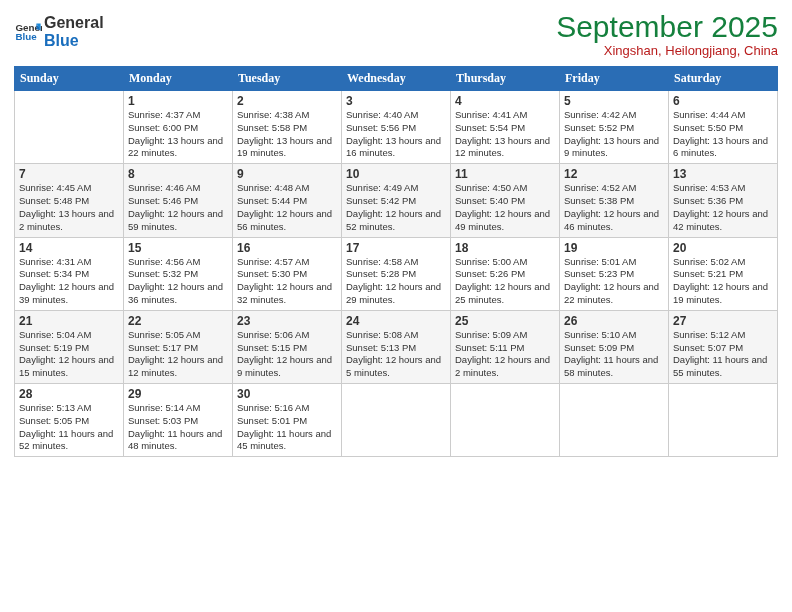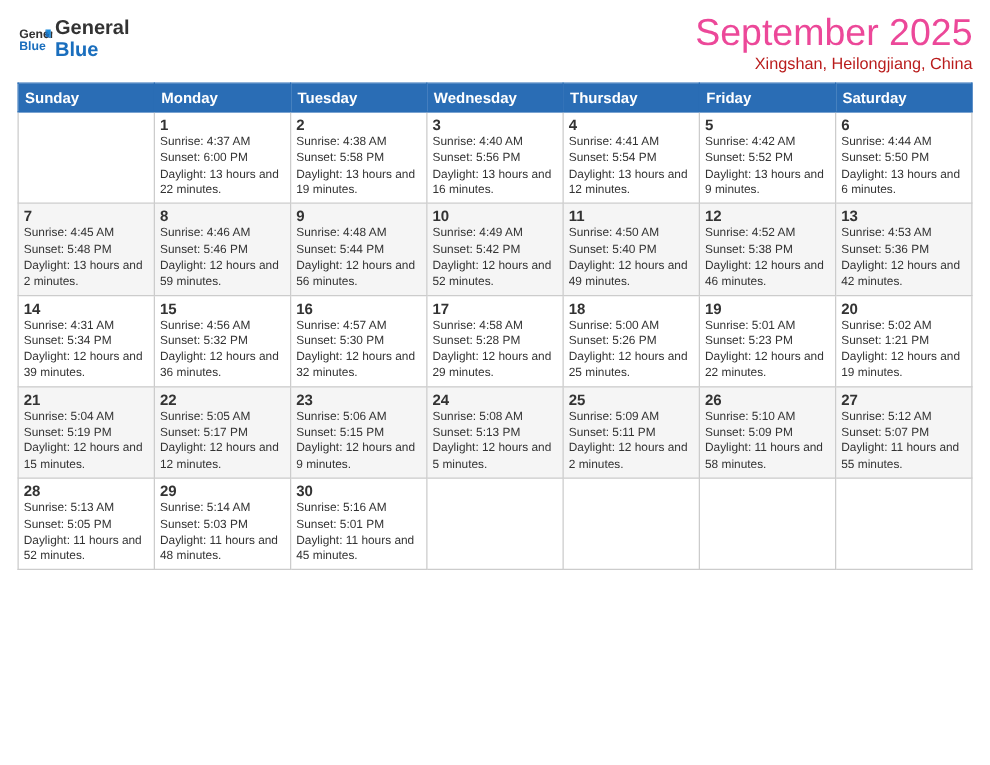--- a/index.html
+++ b/index.html
@@ -32,40 +32,41 @@
       width: 28px;
       height: 28px;
       margin-right: 2px;
     }
     .title-block {
       text-align: right;
     }
     .month-title {
       font-size: 30px;
       font-weight: normal;
-      color: #ec4899;
+      color: #15803d;
       line-height: 1.1;
     }
     .subtitle {
       font-size: 13px;
       color: #b91c1c;
     }
     .calendar {
       width: 100%;
       border-collapse: collapse;
       border: 1px solid #ccc;
     }
     .calendar th {
       background-color: #2a6db5;
       color: #fff;
       text-align: left;
       padding: 4px 5px;
       font-size: 12px;
       font-weight: bold;
       border: 1px solid #2a6db5;
+      font-family: Liberation Serif, serif;
     }
     .calendar td {
       vertical-align: top;
       border: 1px solid #ccc;
       padding: 3px 4px;
       width: 108px;
       min-height: 70px;
       height: 70px;
     }
     .day-number {
@@ -264,21 +265,21 @@
           <td>
             <span class="day-number">19</span>
             <div class="day-info">Sunrise: 5:01 AM
 Sunset: 5:23 PM
 Daylight: 12 hours
 and 22 minutes.</div>
           </td>
           <td>
             <span class="day-number">20</span>
             <div class="day-info">Sunrise: 5:02 AM
-Sunset: 1:21 PM
+Sunset: 5:21 PM
 Daylight: 12 hours
 and 19 minutes.</div>
           </td>
         </tr>
         <tr>
           <td>
             <span class="day-number">21</span>
             <div class="day-info">Sunrise: 5:04 AM
 Sunset: 5:19 PM
 Daylight: 12 hours

